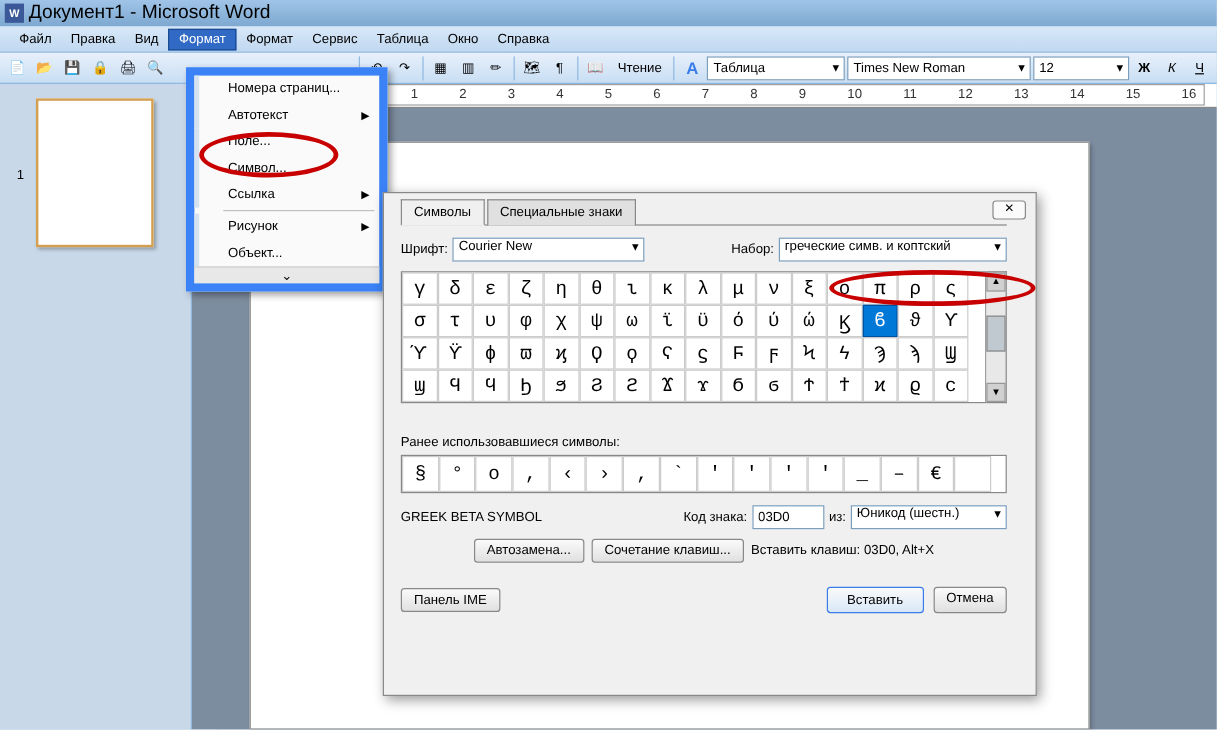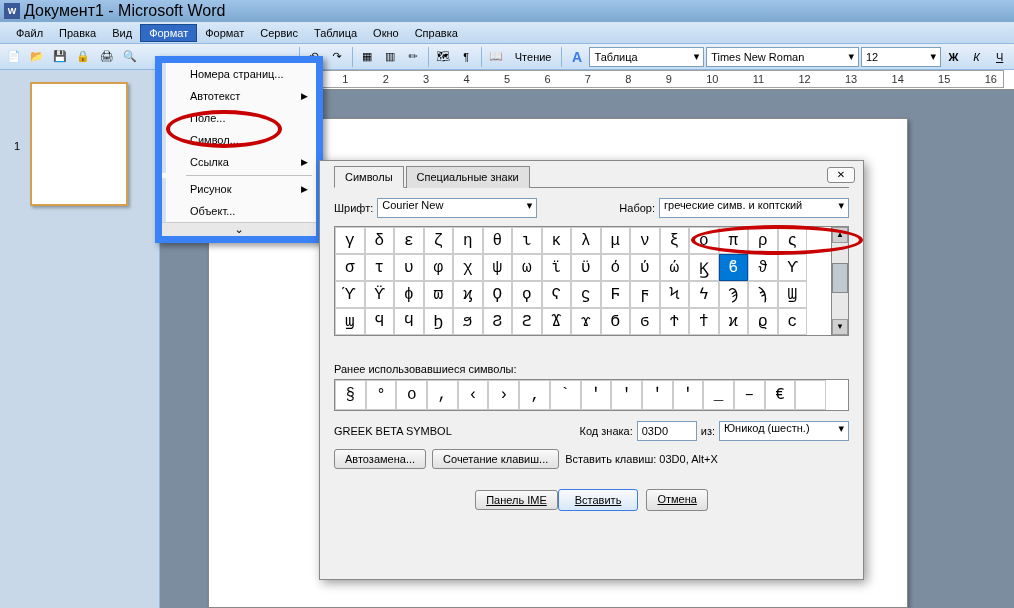--- a/index.html
+++ b/index.html
@@ -38,21 +38,21 @@
 .insert-menu-item .arrow-r { margin-left: auto; font-size: 9px; }
 .menu-sep { height: 1px; background: #c0c0c0; margin: 2px 4px 2px 24px; }
 .menu-expand { height: 14px; background: #e8e8e8; text-align: center; cursor: pointer; border-top: 1px solid #ccc; }
 
 .circle1 { position: absolute; left: 166px; top: 110px; width: 116px; height: 38px; border: 4px solid #c80000; border-radius: 50%; z-index: 20; pointer-events: none; }
 .circle2 { position: absolute; left: 691px; top: 225px; width: 172px; height: 30px; border: 4px solid #c80000; border-radius: 50%; z-index: 20; pointer-events: none; }
 
 .symbol-dialog { position: absolute; left: 319px; top: 160px; width: 545px; height: 420px; background: #f0f0f0; border: 1px solid #888; box-shadow: 3px 3px 10px rgba(0,0,0,0.4); z-index: 15; }
 .dlg-title { height: 28px; display: flex; align-items: center; padding: 0 10px; font-size: 12px; }
 .dlg-close { position: absolute; right: 8px; top: 6px; width: 28px; height: 16px; border: 1px solid #888; border-radius: 3px; text-align: center; font-size: 10px; line-height: 14px; cursor: pointer; background: #fafafa; }
-.dlg-body { padding: 4px 14px 12px 14px; }
+.dlg-body { padding: 4px 24px 12px 14px; }
 .tabs { display: flex; border-bottom: 1px solid #888; margin-bottom: 10px; }
 .tab { padding: 4px 10px; border: 1px solid #888; border-bottom: none; background: #e0e0e0; cursor: pointer; margin-right: 2px; position: relative; top: 1px; }
 .tab.active { background: #f0f0f0; border-bottom: 1px solid #f0f0f0; }
 .row-controls { display: flex; align-items: center; margin-bottom: 8px; gap: 4px; }
 .dlg-select { border: 1px solid #7b9ebd; background: white; height: 20px; padding: 0 4px; display: flex; align-items: flex-start; }
 .dlg-select .arrow { margin-left: auto; padding-left: 6px; }
 
 .char-grid-wrap { display: flex; }
 .char-grid { border: 1px solid #888; background: white; flex: 1; }
 .char-row { display: flex; }
@@ -64,23 +64,23 @@
 .scroll-thumb { position: absolute; left: 0; right: 0; top: 20px; height: 30px; background: #c0c8d0; border: 1px solid #888; }
 
 .recent-label { margin: 27px 0 4px 0; }
 .recent-grid { border: 1px solid #888; background: white; display: flex; }
 .recent-cell { width: 30.7px; height: 30px; border: 1px solid #ccc; display: flex; align-items: center; justify-content: center; font-family: 'Courier New', monospace; font-size: 16px; cursor: pointer; }
 
 .info-row { display: flex; align-items: center; margin-top: 10px; gap: 4px; }
 .info-row .desc { flex: 1; font-size: 11px; }
 .dlg-input { border: 1px solid #7b9ebd; background: white; height: 20px; padding: 0 4px; width: 60px; }
 
-.btn-row { display: flex; align-items: center; margin-top: 8px; gap: 6px; }
+.btn-row { display: flex; align-items: center; margin-top: 8px; gap: 6px; justify-content: center; }
 .btn { border: 1px solid #888; background: linear-gradient(#fafafa, #e0e0e0); padding: 3px 10px; cursor: pointer; border-radius: 3px; }
-.btn-row2 { display: flex; justify-content: center; align-items: center; margin-top: 20px; text-decoration: underline; }
+.btn-row2 { display: flex; justify-content: space-between; align-items: center; margin-top: 20px; }
 .btn-primary { border: 1px solid #3a7de8; background: linear-gradient(#fafafa, #d8e8f8); padding: 4px 16px; cursor: pointer; border-radius: 3px; }
 </style>
 </head>
 <body>
 
 <div class="titlebar">
   <div class="titlebar-icon">W</div>
   <div class="titlebar-text">Документ1 - Microsoft Word</div>
 </div>
 

